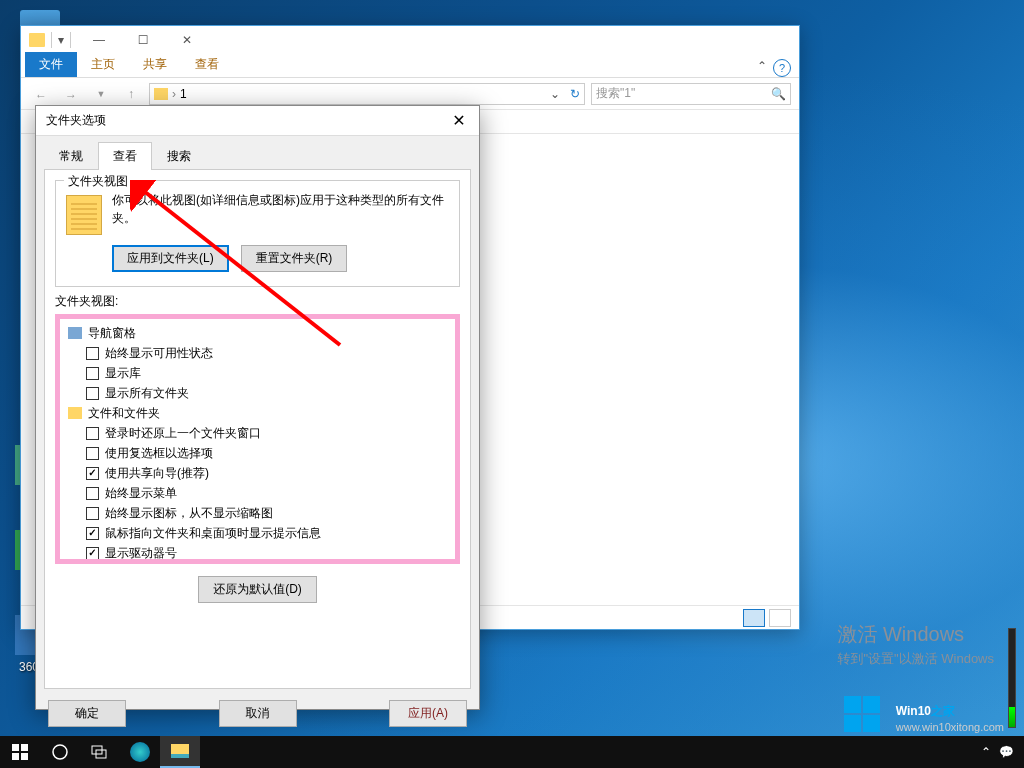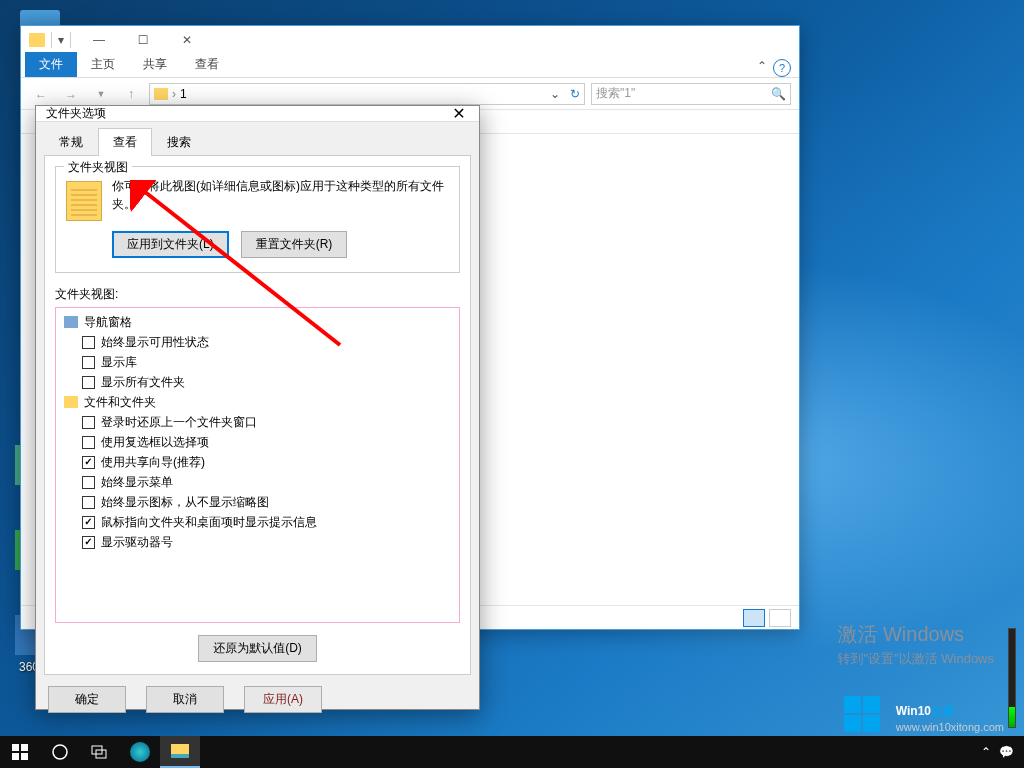--- a/index.html
+++ b/index.html
@@ -29,63 +29,63 @@
 .vol-fill{position:absolute;bottom:0;left:0;right:0;height:20%;background:linear-gradient(#0f0,#0a0)}
 
 .explorer{position:absolute;left:20px;top:25px;width:780px;height:605px;background:#fff;border:1px solid #4a9edb;box-shadow:0 4px 20px rgba(0,0,0,0.3)}
 .exp-title{height:28px;display:flex;align-items:center;padding:0 8px;gap:6px}
 .exp-title .folder-ic{width:16px;height:14px;background:#ffd666;border-radius:1px}
 .exp-title .path{color:#999;font-size:12px;flex:1}
 .exp-ctrl{display:flex}
 .exp-ctrl div{width:44px;height:28px;display:flex;align-items:center;justify-content:center;color:#555;cursor:pointer}
 .ribbon-tabs{height:24px;display:flex;align-items:flex-end;padding-left:4px;border-bottom:1px solid #ddd}
 .ribbon-tabs .file-tab{background:#1979ca;color:#fff;padding:4px 14px;font-size:12px}
-.ribbon-tabs .rtab{padding:4px 14px;font-size:12px;color:#404040;cursor:pointer}
+.ribbon-tabs .rtab{padding:4px 14px;font-size:12px;color:#a16207;cursor:pointer}
 .help-ic{margin-left:auto;margin-right:8px;width:18px;height:18px;border-radius:50%;border:1px solid #1979ca;color:#1979ca;display:flex;align-items:center;justify-content:center;font-size:11px;cursor:pointer}
 .addr-bar{height:32px;display:flex;align-items:center;padding:0 8px;gap:6px;border-bottom:1px solid #e5e5e5}
 .nav-btn{width:24px;height:24px;color:#999;display:flex;align-items:center;justify-content:center;cursor:pointer}
 .addr-input{flex:1;height:22px;border:1px solid #ccc;display:flex;align-items:center;padding:0 4px;gap:4px}
 .addr-input .fi{width:14px;height:12px;background:#ffd666}
 .search-box{width:200px;height:22px;border:1px solid #ccc;display:flex;align-items:center;padding:0 4px;color:#999;position:relative}
 .search-box .si{position:absolute;right:4px;color:#1979ca}
 .col-headers{height:24px;display:flex;align-items:center;border-bottom:1px solid #e5e5e5;padding-left:180px;color:#444}
 .col-headers div{padding:0 20px;cursor:pointer}
 .content-area{padding:20px;color:#666}
 .status-bar{position:absolute;bottom:0;left:0;right:0;height:24px;border-top:1px solid #e5e5e5;display:flex;align-items:center;justify-content:flex-end;padding:0 8px;gap:4px}
 .view-btn{width:22px;height:18px;border:1px solid #ccc;cursor:pointer}
 .view-btn.active{border-color:#1979ca;background:#cce4f7}
 
 .dialog{position:absolute;left:35px;top:105px;width:445px;height:605px;background:#f0f0f0;border:1px solid #888;box-shadow:0 6px 24px rgba(0,0,0,0.4)}
-.dlg-title{height:16px;background:#fff;display:flex;align-items:center;padding:0 10px;border-bottom:1px solid #ddd}
+.dlg-title{height:30px;background:#fff;display:flex;align-items:center;padding:0 10px;border-bottom:1px solid #ddd}
 .dlg-title span{flex:1;font-size:12px}
 .dlg-close{width:20px;height:20px;cursor:pointer;display:flex;align-items:center;justify-content:center;font-size:16px}
 .dlg-tabs{display:flex;padding:6px 8px 0;background:#f0f0f0}
 .dlg-tab{padding:5px 14px;font-size:12px;cursor:pointer;border:1px solid transparent;border-bottom:none}
 .dlg-tab.active{background:#fff;border-color:#ccc;position:relative;z-index:2}
 .dlg-body{background:#fff;margin:0 8px;border:1px solid #ccc;padding:10px;position:relative;top:-1px;height:520px}
-.groupbox{border:1px solid #ccc;padding:10px 10px 14px;position:relative;margin-bottom:13px}
+.groupbox{border:1px solid #ccc;padding:10px 10px 14px;position:relative;margin-bottom:6px}
 .groupbox .legend{position:absolute;top:-8px;left:8px;background:#fff;padding:0 4px;font-size:12px}
 .fv-row{display:flex;gap:10px}
 .fv-ic{width:36px;height:40px;background:#ffd666;border:1px solid #d4a843;margin-top:4px;position:relative}
 .fv-ic::before{content:"";position:absolute;top:4px;left:4px;right:4px;bottom:4px;background:repeating-linear-gradient(0deg,#e8b84a 0,#e8b84a 2px,#ffd666 2px,#ffd666 5px)}
 .fv-txt{flex:1;font-size:12px;line-height:1.5}
 .fv-btns{display:flex;gap:12px;margin-top:10px;margin-left:46px}
 .btn{padding:4px 14px;font-size:12px;background:#e1e1e1;border:1px solid #adadad;cursor:pointer;min-width:100px;text-align:center}
 .btn.primary{border:2px solid #0078d7;padding:3px 13px}
 .adv-label{font-size:12px;margin-bottom:4px}
-.tree{border:1px solid #f9a8d4;height:316px;overflow-y:scroll;background:#fff;padding:4px;font-size:12px}
+.tree{border:5px solid #f9a8d4;height:250px;overflow-y:scroll;background:#fff;padding:4px;font-size:12px}
 .tree-node{display:flex;align-items:center;gap:6px;padding:1px 0;line-height:18px}
 .tree-node.l1{padding-left:4px}
 .tree-node.l2{padding-left:22px}
 .tree-ic{width:14px;height:12px;background:#ffd666;flex-shrink:0}
 .tree-ic.nav{background:#7aa7d4}
 .chk{width:13px;height:13px;border:1px solid #333;flex-shrink:0;display:flex;align-items:center;justify-content:center;font-size:10px;font-weight:bold;cursor:pointer}
 .chk.checked::after{content:"✓";color:#000}
 .restore-row{display:flex;justify-content:center;margin-top:12px}
-.dlg-footer{display:flex;justify-content:flex-start;gap:20px;padding:10px 12px}
+.dlg-footer{display:flex;justify-content:space-between;gap:0;padding:10px 12px}
 .btn.disabled{color:#7f1d1d;background:#e8e8e8}
 
 .arrow{position:absolute;left:130px;top:180px;width:220px;height:170px;pointer-events:none;z-index:50}
 </style>
 </head>
 <body>
 
 <div class="desktop-bg"></div>
 
 <div class="desktop-icon recycle-bin">

